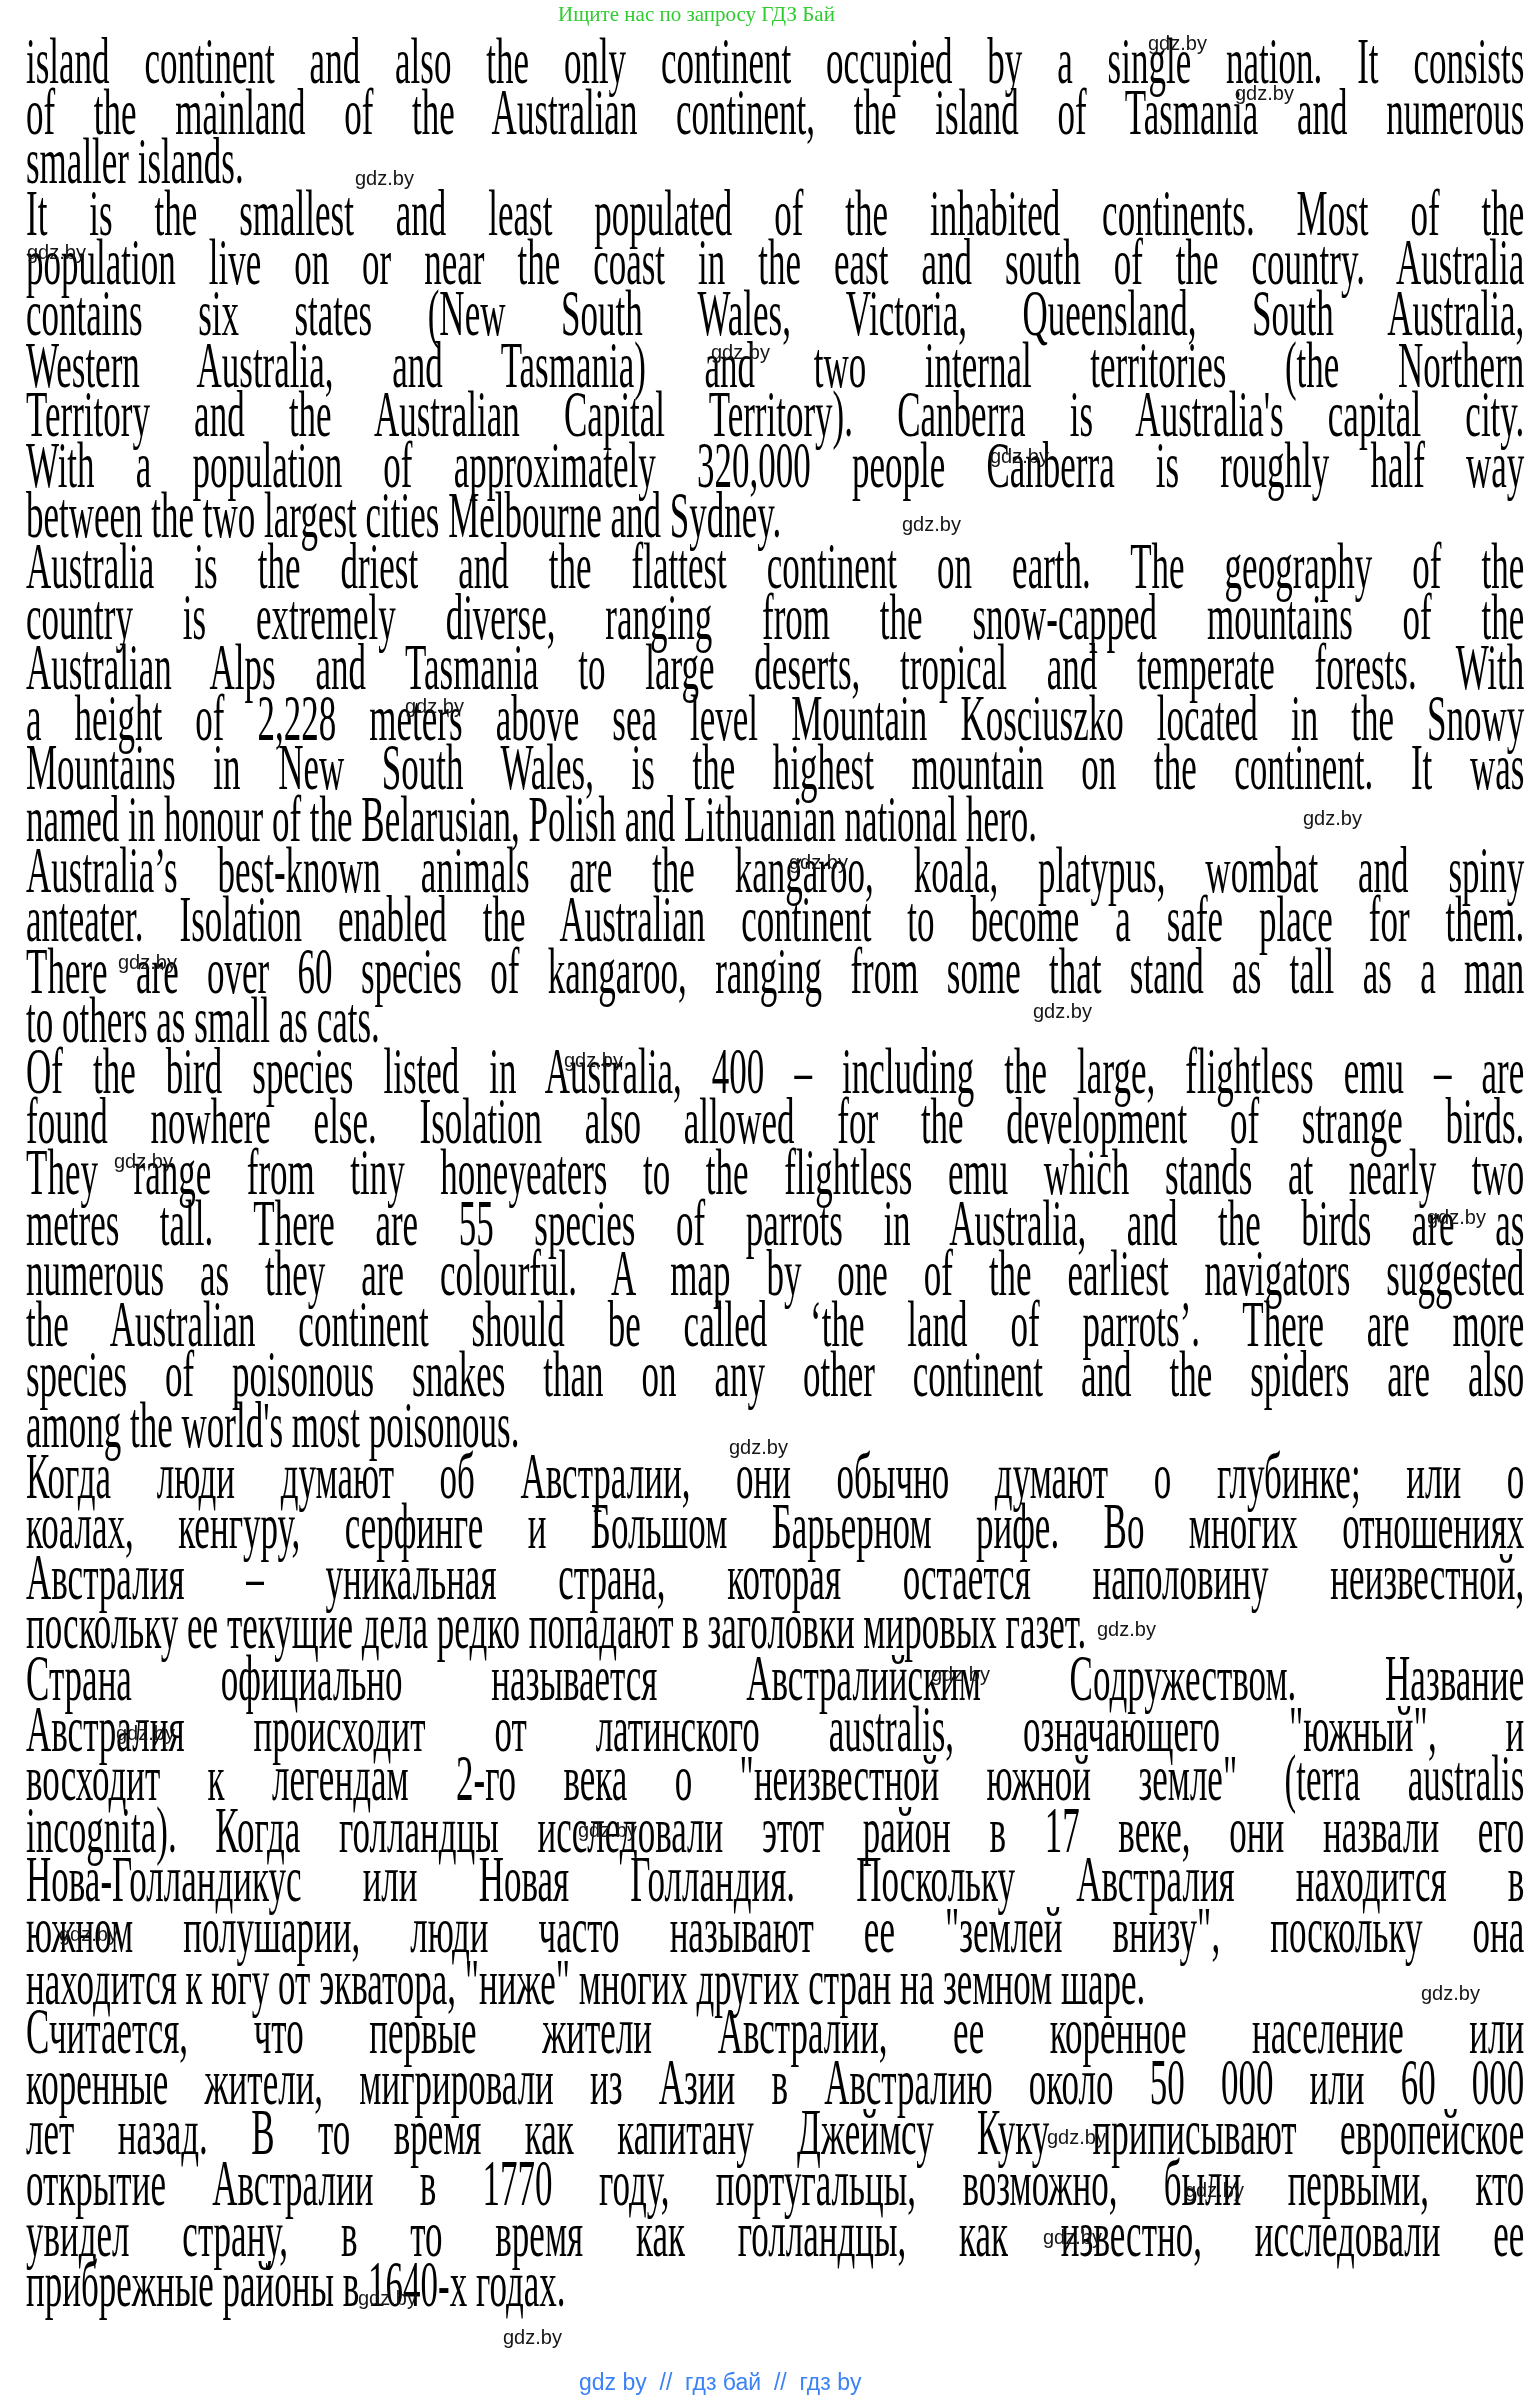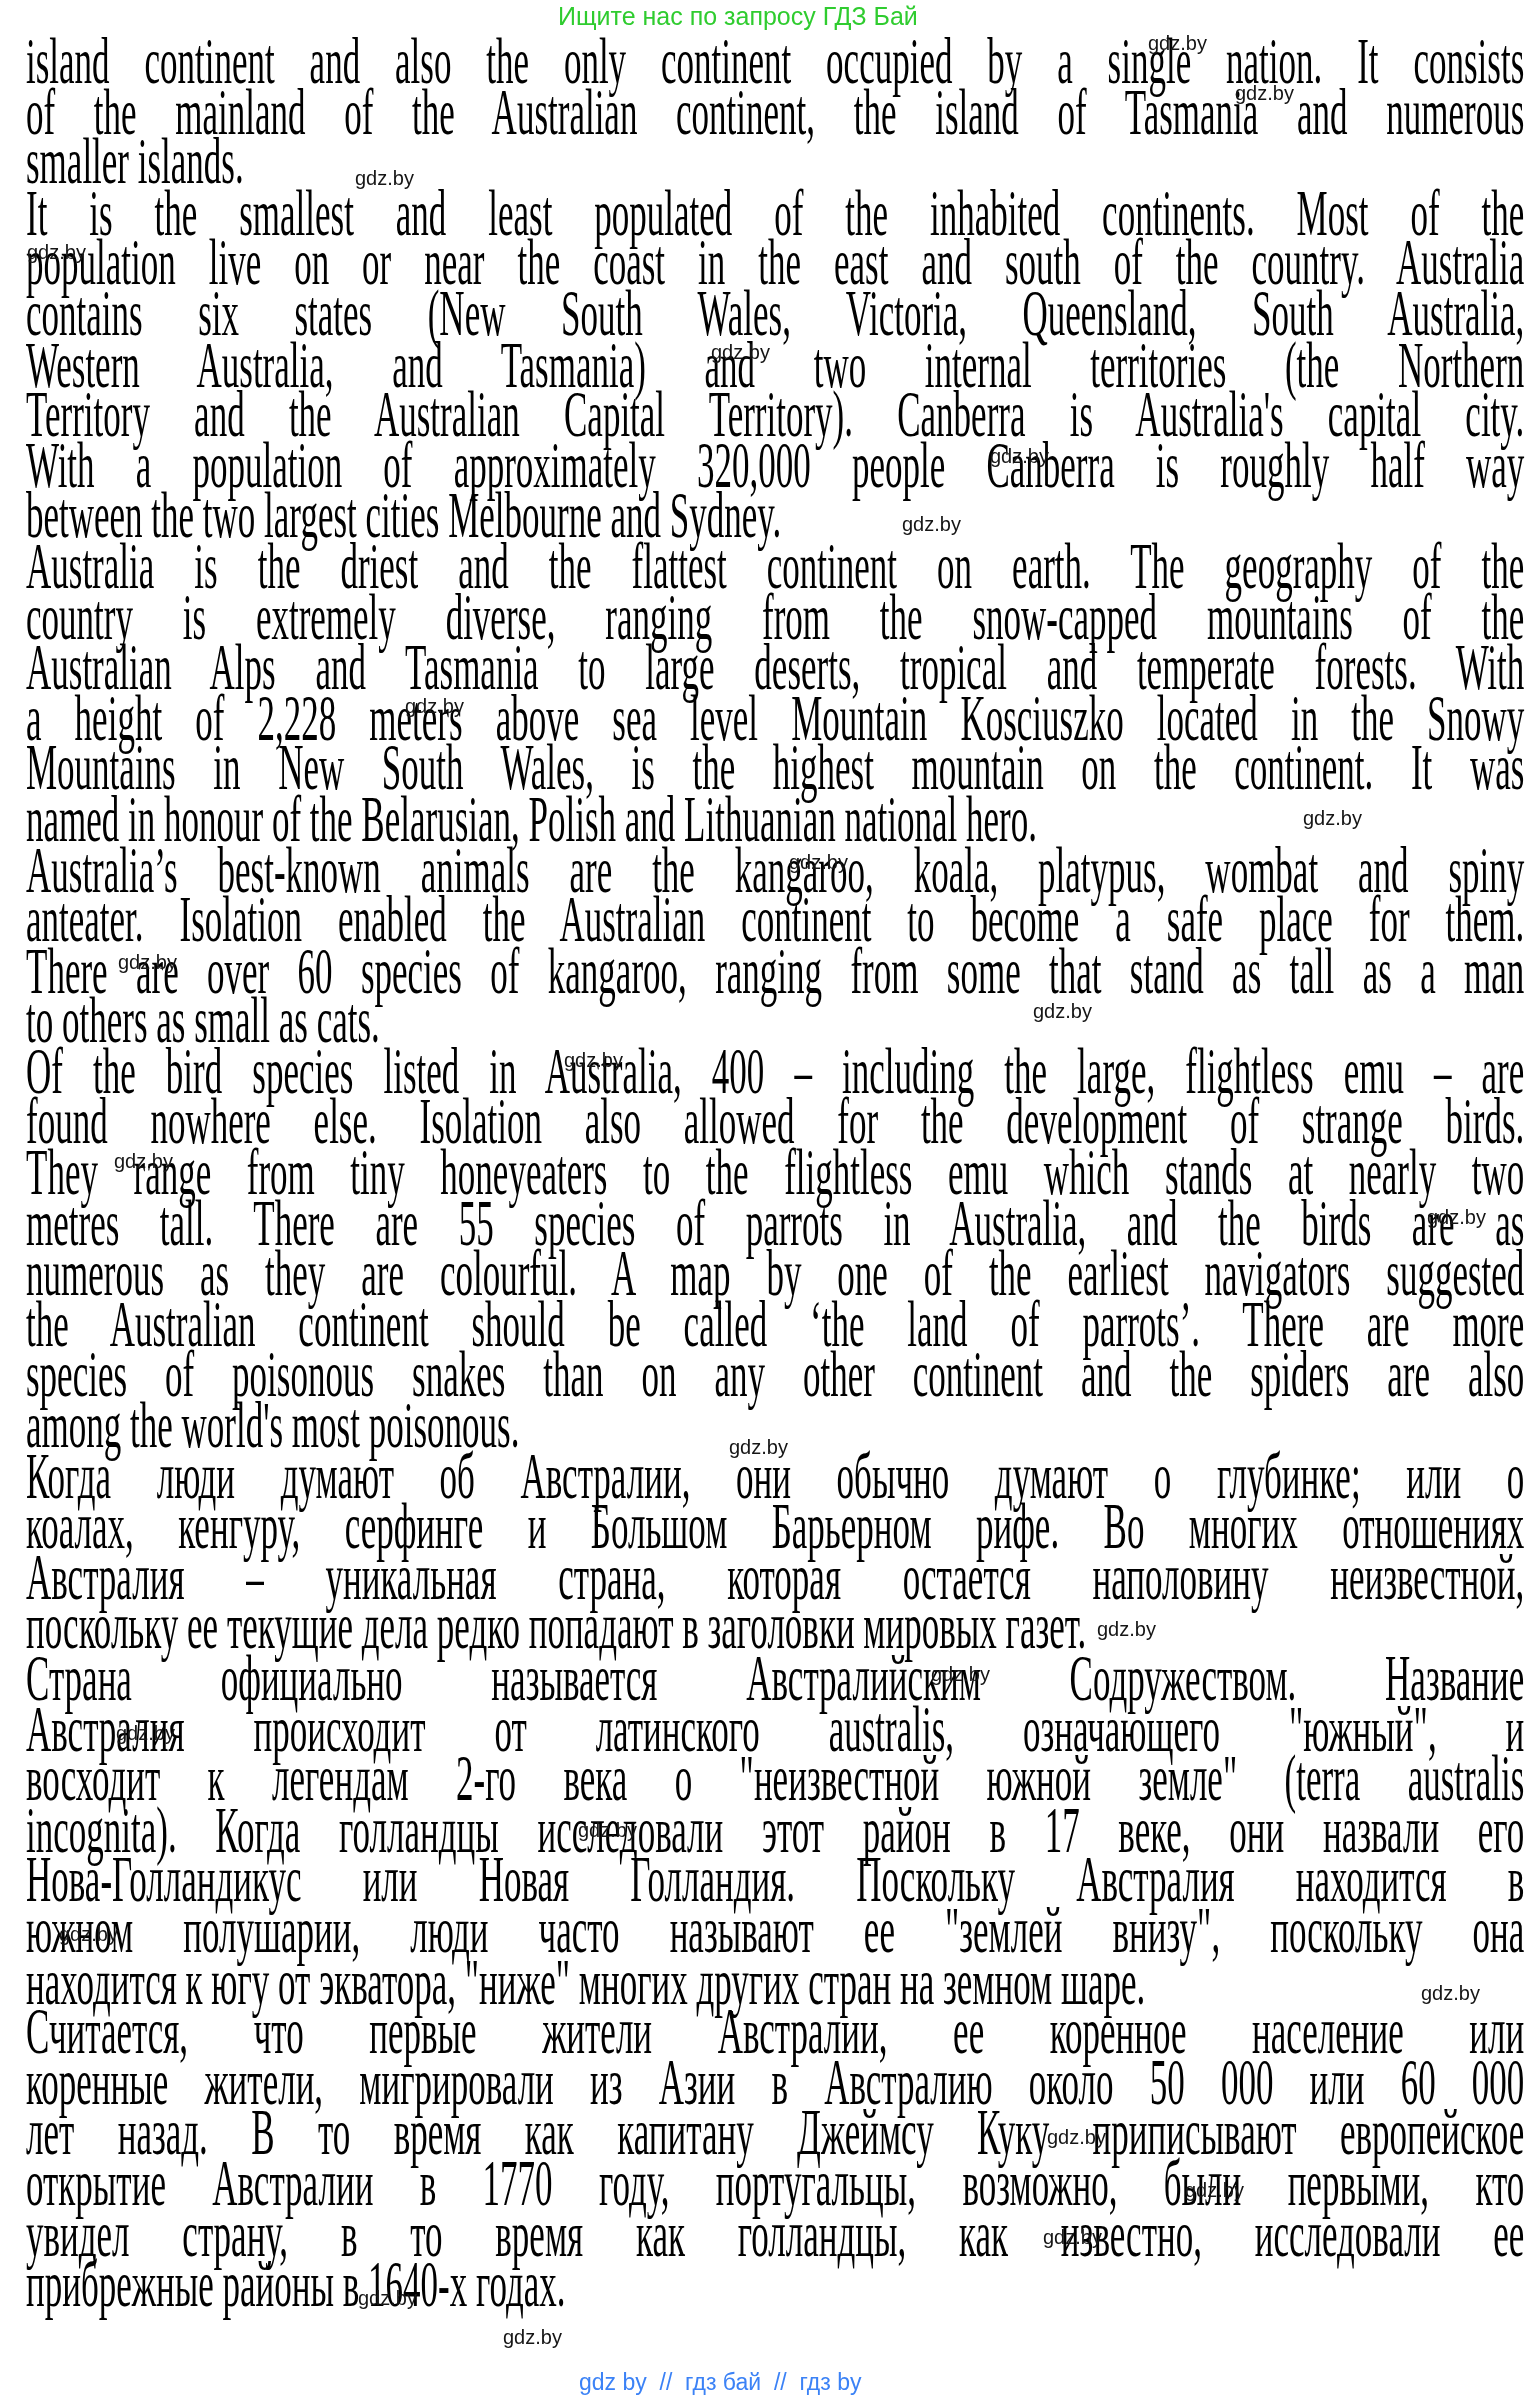--- a/index.html
+++ b/index.html
@@ -5,22 +5,22 @@
   html,body { margin:0; padding:0; }
   body {
     width:1538px; height:2401px;
     background:#ffffff;
     position:relative;
     overflow:hidden;
     font-family:"Liberation Serif", serif;
   }
   .promo {
     position:absolute; top:1.5px; left:558px;
-    font-family:Liberation Sans, sans-serif;
-    font-size:25px; font-weight:500;
+    font-family:Liberation Serif, serif;
+    font-size:21px; font-weight:500;
     color:#2fcc2f;
     white-space:nowrap;
   }
   #lines {
     position:absolute; top:37px; left:0;
     width:1538px;
     padding:0 13.7px 0 26px;
     box-sizing:border-box;
     transform:scaleY(1.9);
     transform-origin:0 0;

